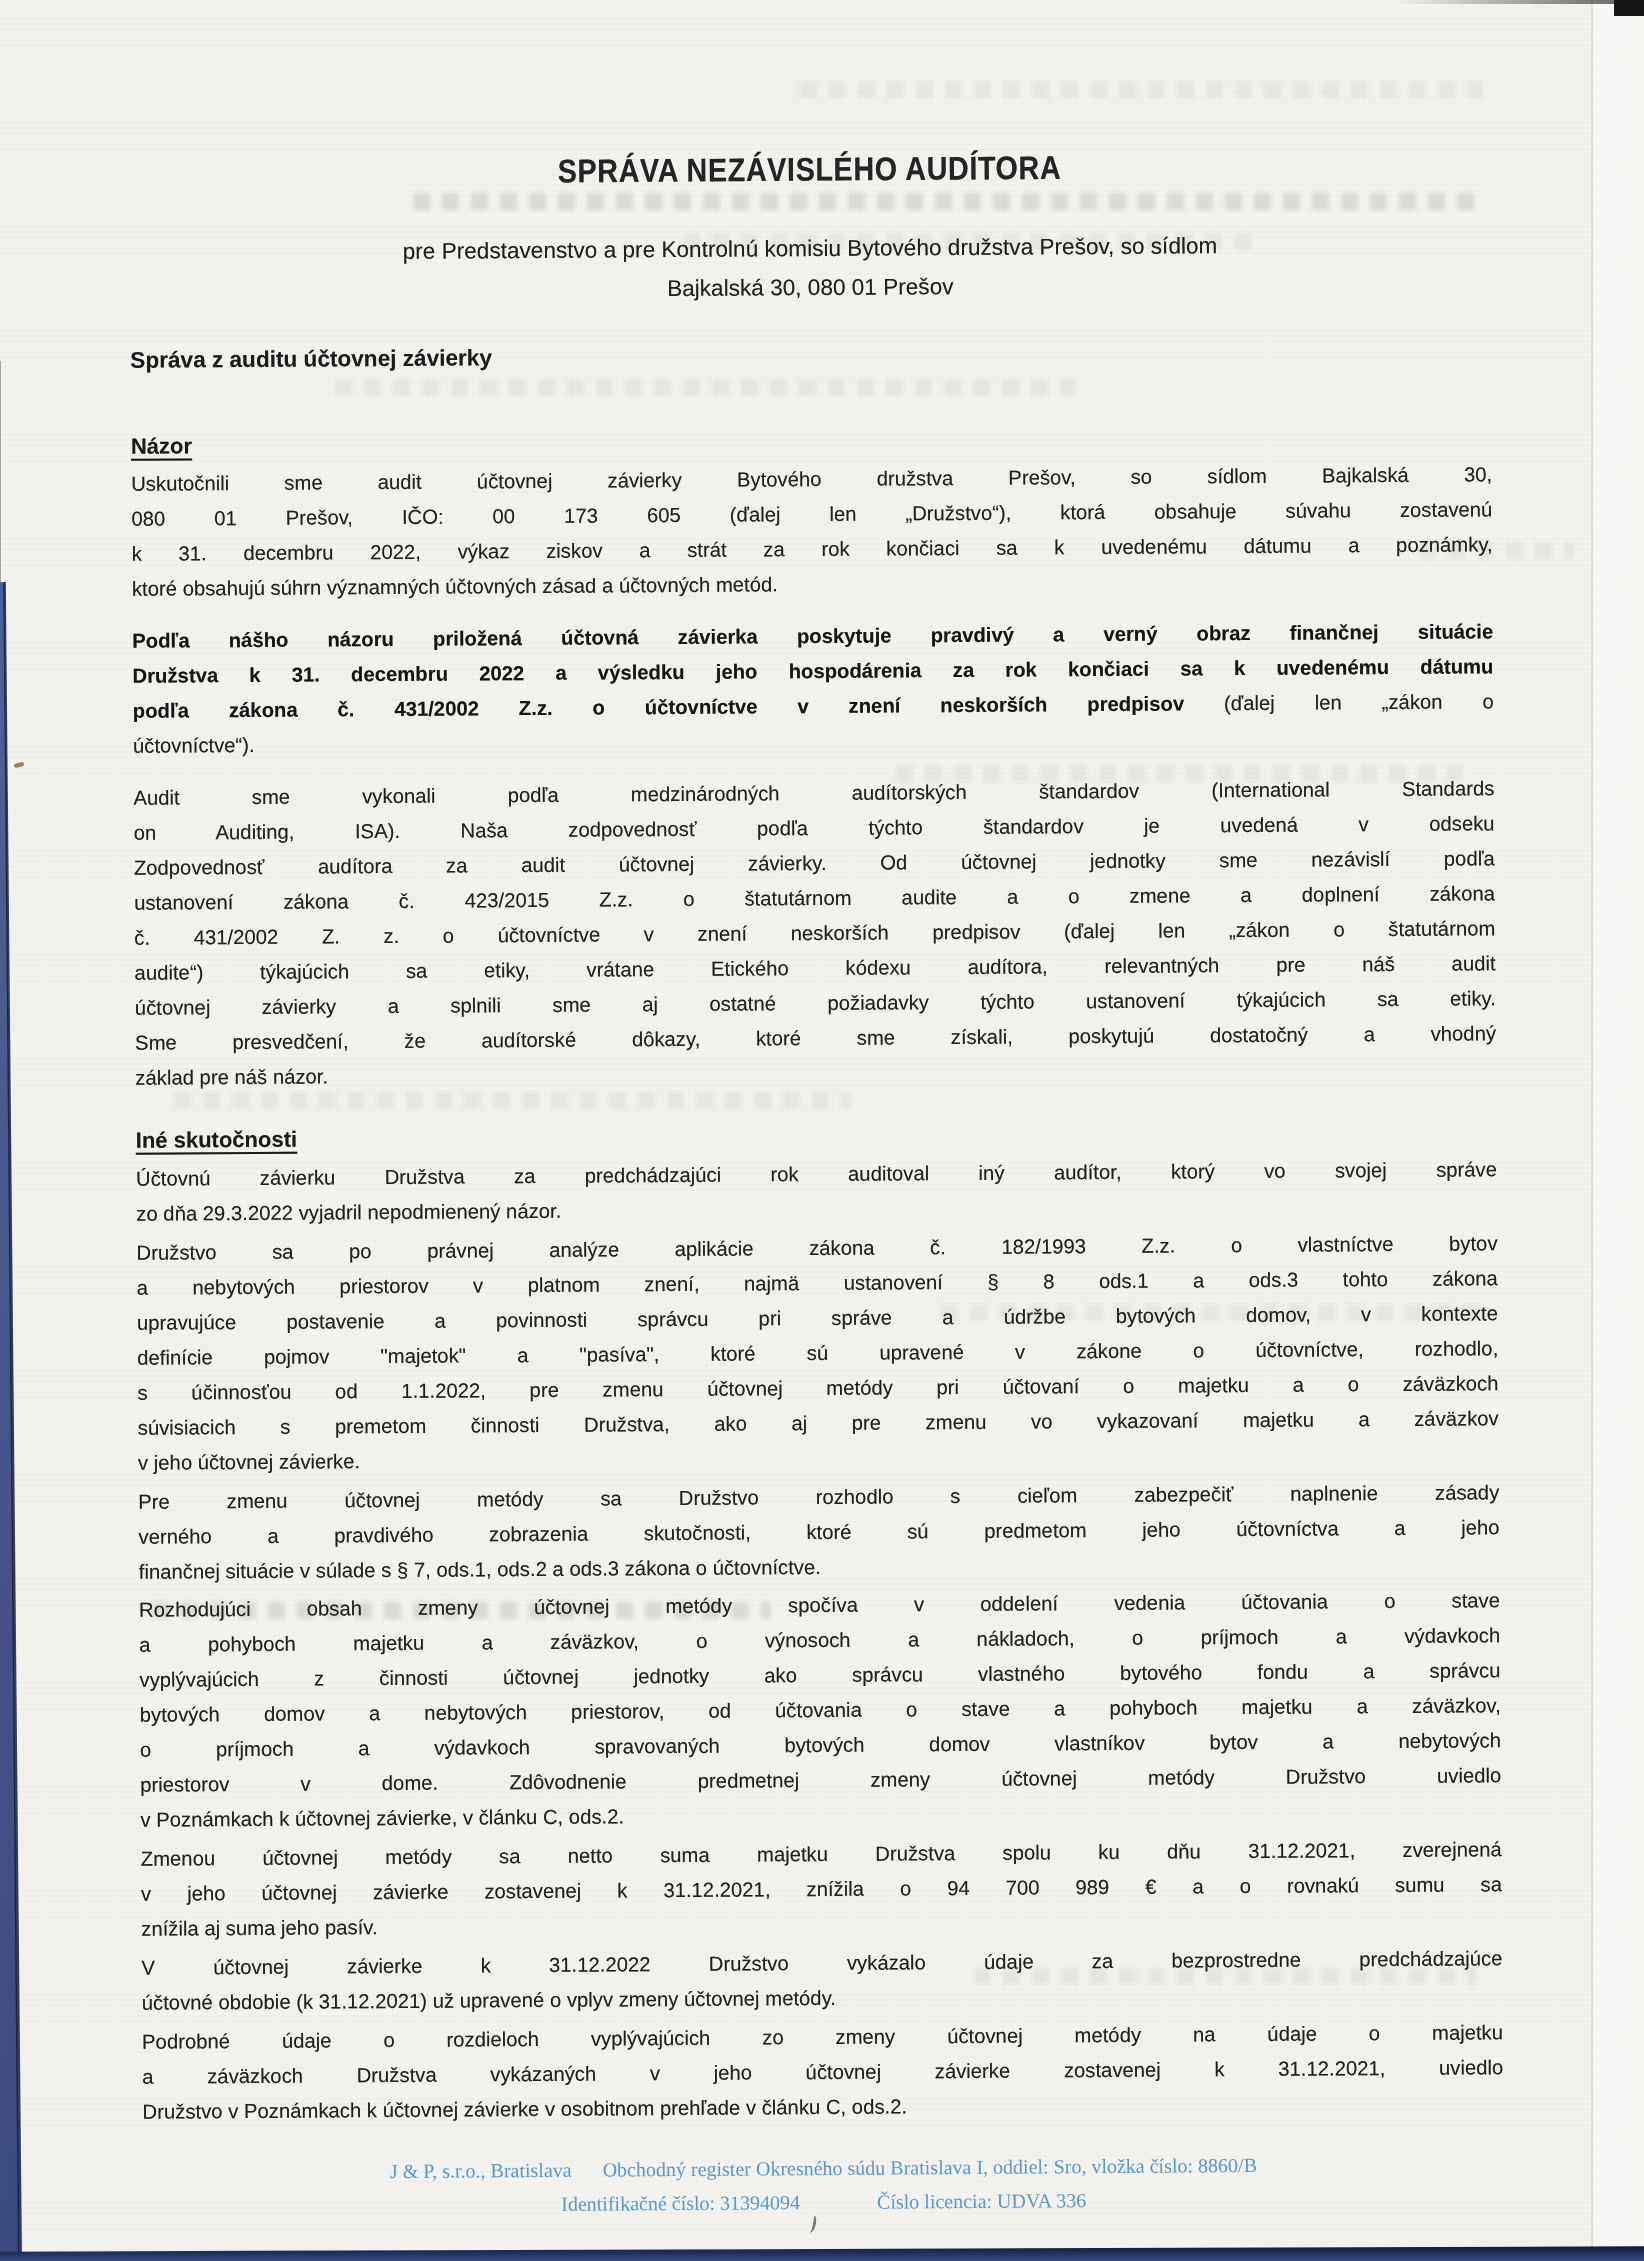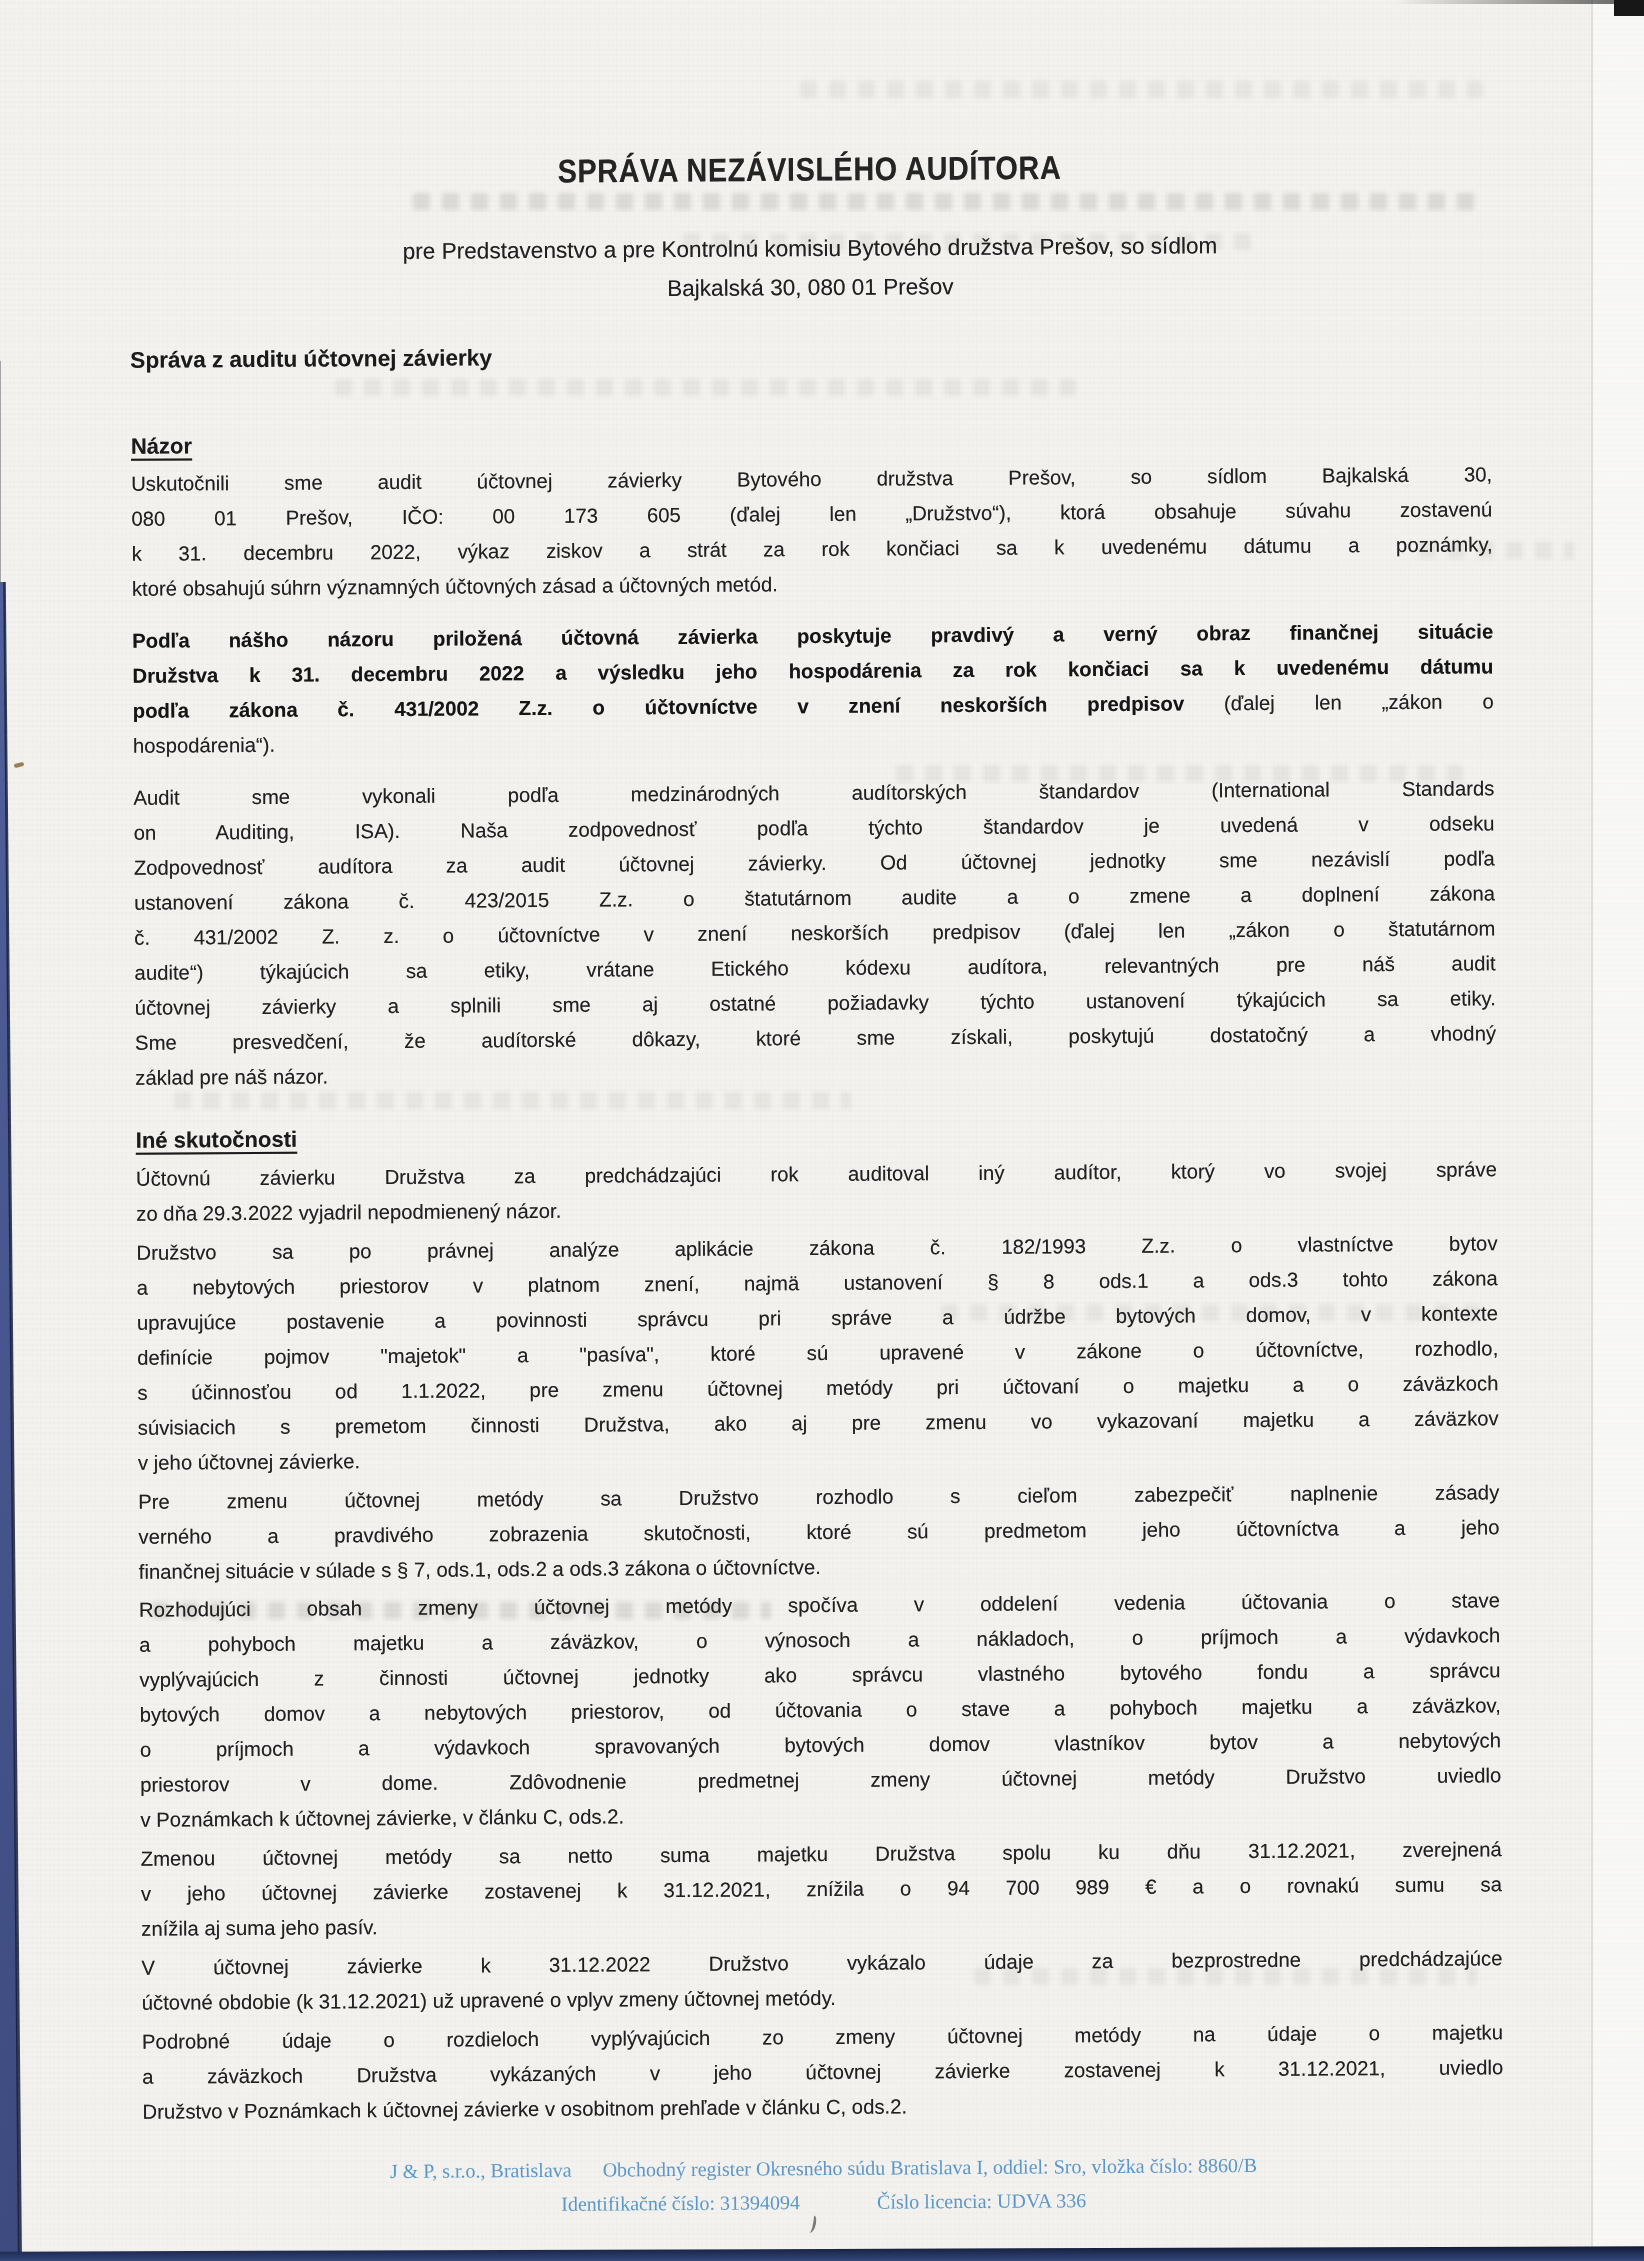--- a/index.html
+++ b/index.html
@@ -143,21 +143,21 @@
       <div class="ln">
         <span class="b">Podľa nášho názoru priložená účtovná závierka poskytuje pravdivý a verný obraz finančnej situácie</span>
       </div>
       <div class="ln">
         <span class="b">Družstva k 31. decembru 2022 a výsledku jeho hospodárenia za rok končiaci sa k uvedenému dátumu</span>
       </div>
       <div class="ln">
         <span class="b">podľa zákona č. 431/2002 Z.z. o účtovníctve v znení neskorších predpisov</span><span> (ďalej len „zákon o</span>
       </div>
       <div class="ln ln-last">
-        <span>hospodárenia“).</span>
+        <span>účtovníctve“).</span>
       </div>
     </div>
 
     <div class="para endflow">
         <div class="ln">Audit sme vykonali podľa medzinárodných audítorských štandardov (International Standards</div>
         <div class="ln">on Auditing, ISA). Naša zodpovednosť podľa týchto štandardov je uvedená v odseku</div>
         <div class="ln">Zodpovednosť audítora za audit účtovnej závierky. Od účtovnej jednotky sme nezávislí podľa</div>
         <div class="ln">ustanovení zákona č. 423/2015 Z.z. o štatutárnom audite a o zmene a doplnení zákona</div>
         <div class="ln">č. 431/2002 Z. z. o účtovníctve v znení neskorších predpisov (ďalej len „zákon o štatutárnom</div>
         <div class="ln">audite“) týkajúcich sa etiky, vrátane Etického kódexu audítora, relevantných pre náš audit</div>

